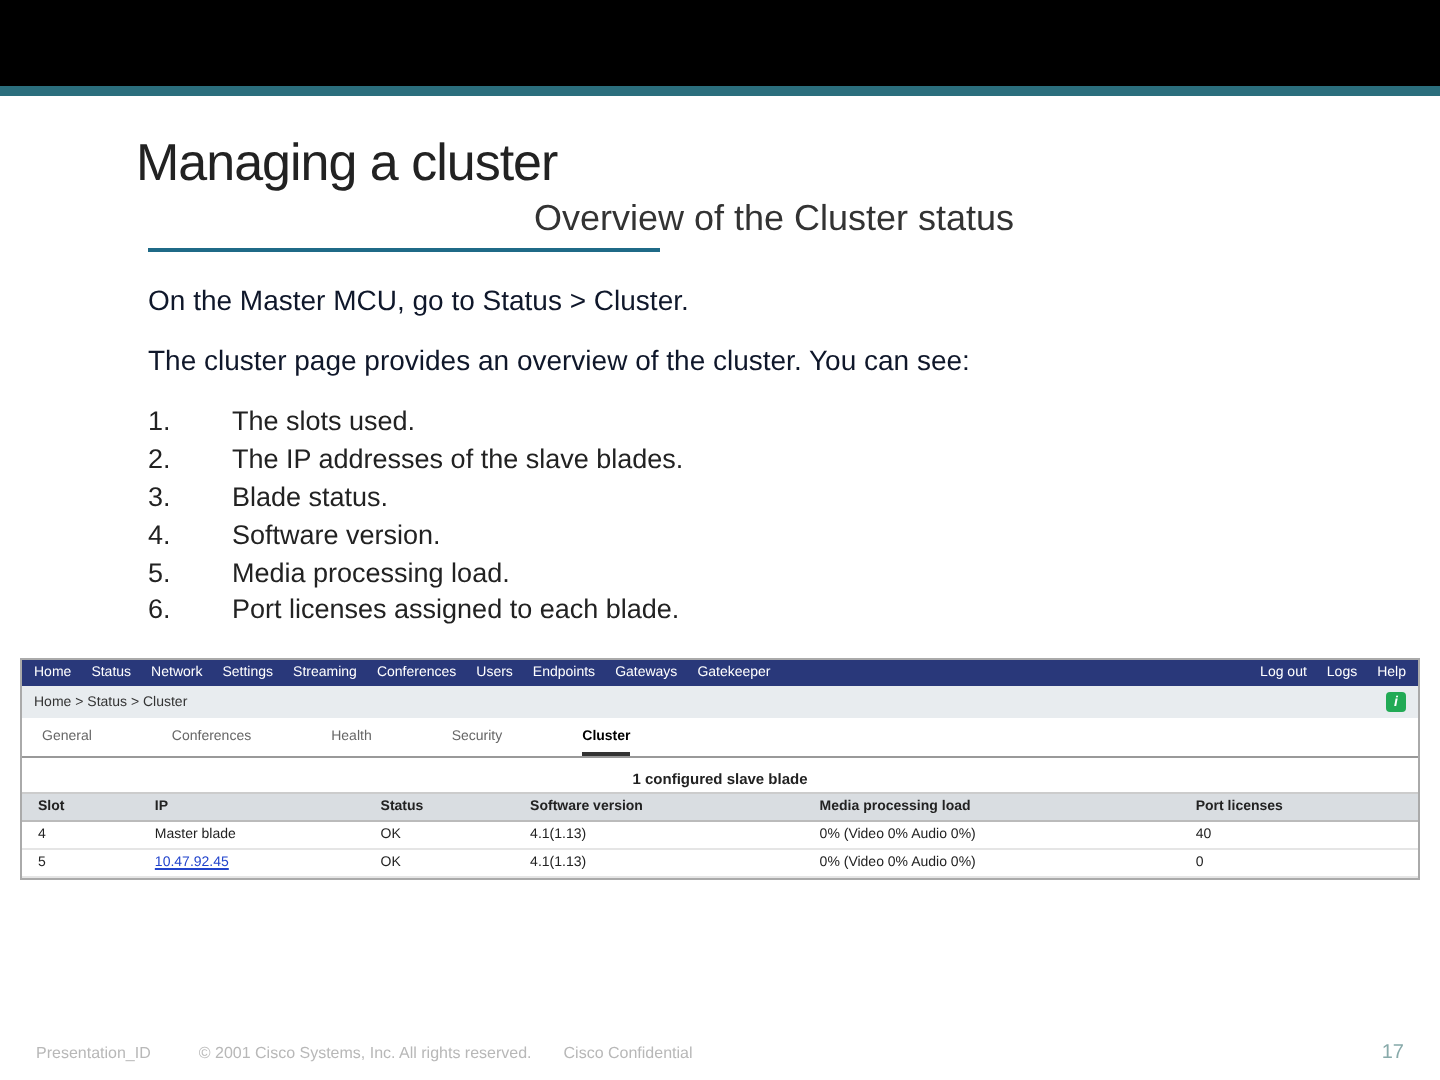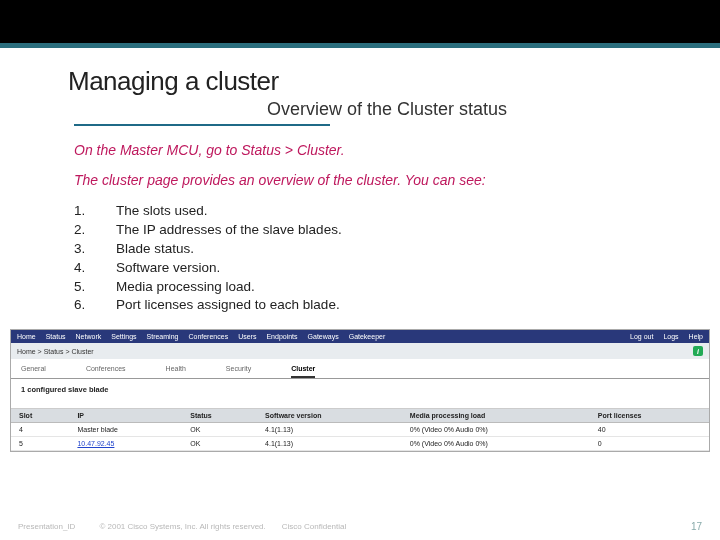--- a/index.html
+++ b/index.html
@@ -34,23 +34,22 @@
     text-align: center;
   }
   .accent {
     height: 2px;
     width: 256px;
     background: #1f6a87;
     margin: 4px 0 16px 6px;
   }
   .para {
     font-size: 14px;
-    color: #be185d;
+    color: #0f172a;
     margin: 0 0 14px 6px;
-    font-style: italic;
   }
   .list {
     margin-left: 6px;
     font-size: 13.5px;
     color: #222;
   }
   .list-row {
     display: flex;
     line-height: 1.4;
   }
@@ -103,24 +102,25 @@
     color: #666;
     border-bottom: 1px solid #999;
   }
   .tabs .tab { padding-bottom: 4px; }
   .tabs .tab.active {
     color: #000;
     font-weight: bold;
     border-bottom: 2px solid #333;
   }
   .sect-title {
-    padding: 6px 10px 14px 10px;
+    padding: 6px 10px 2px 10px;
     font-size: 7.5px;
     font-weight: bold;
     border-bottom: 1px solid #ccc;
+    text-align: center;
   }
   .dtable {
     width: 100%;
     border-collapse: collapse;
     font-size: 7px;
   }
   .dtable th {
     background: #d9dde1;
     text-align: left;
     font-weight: bold;

